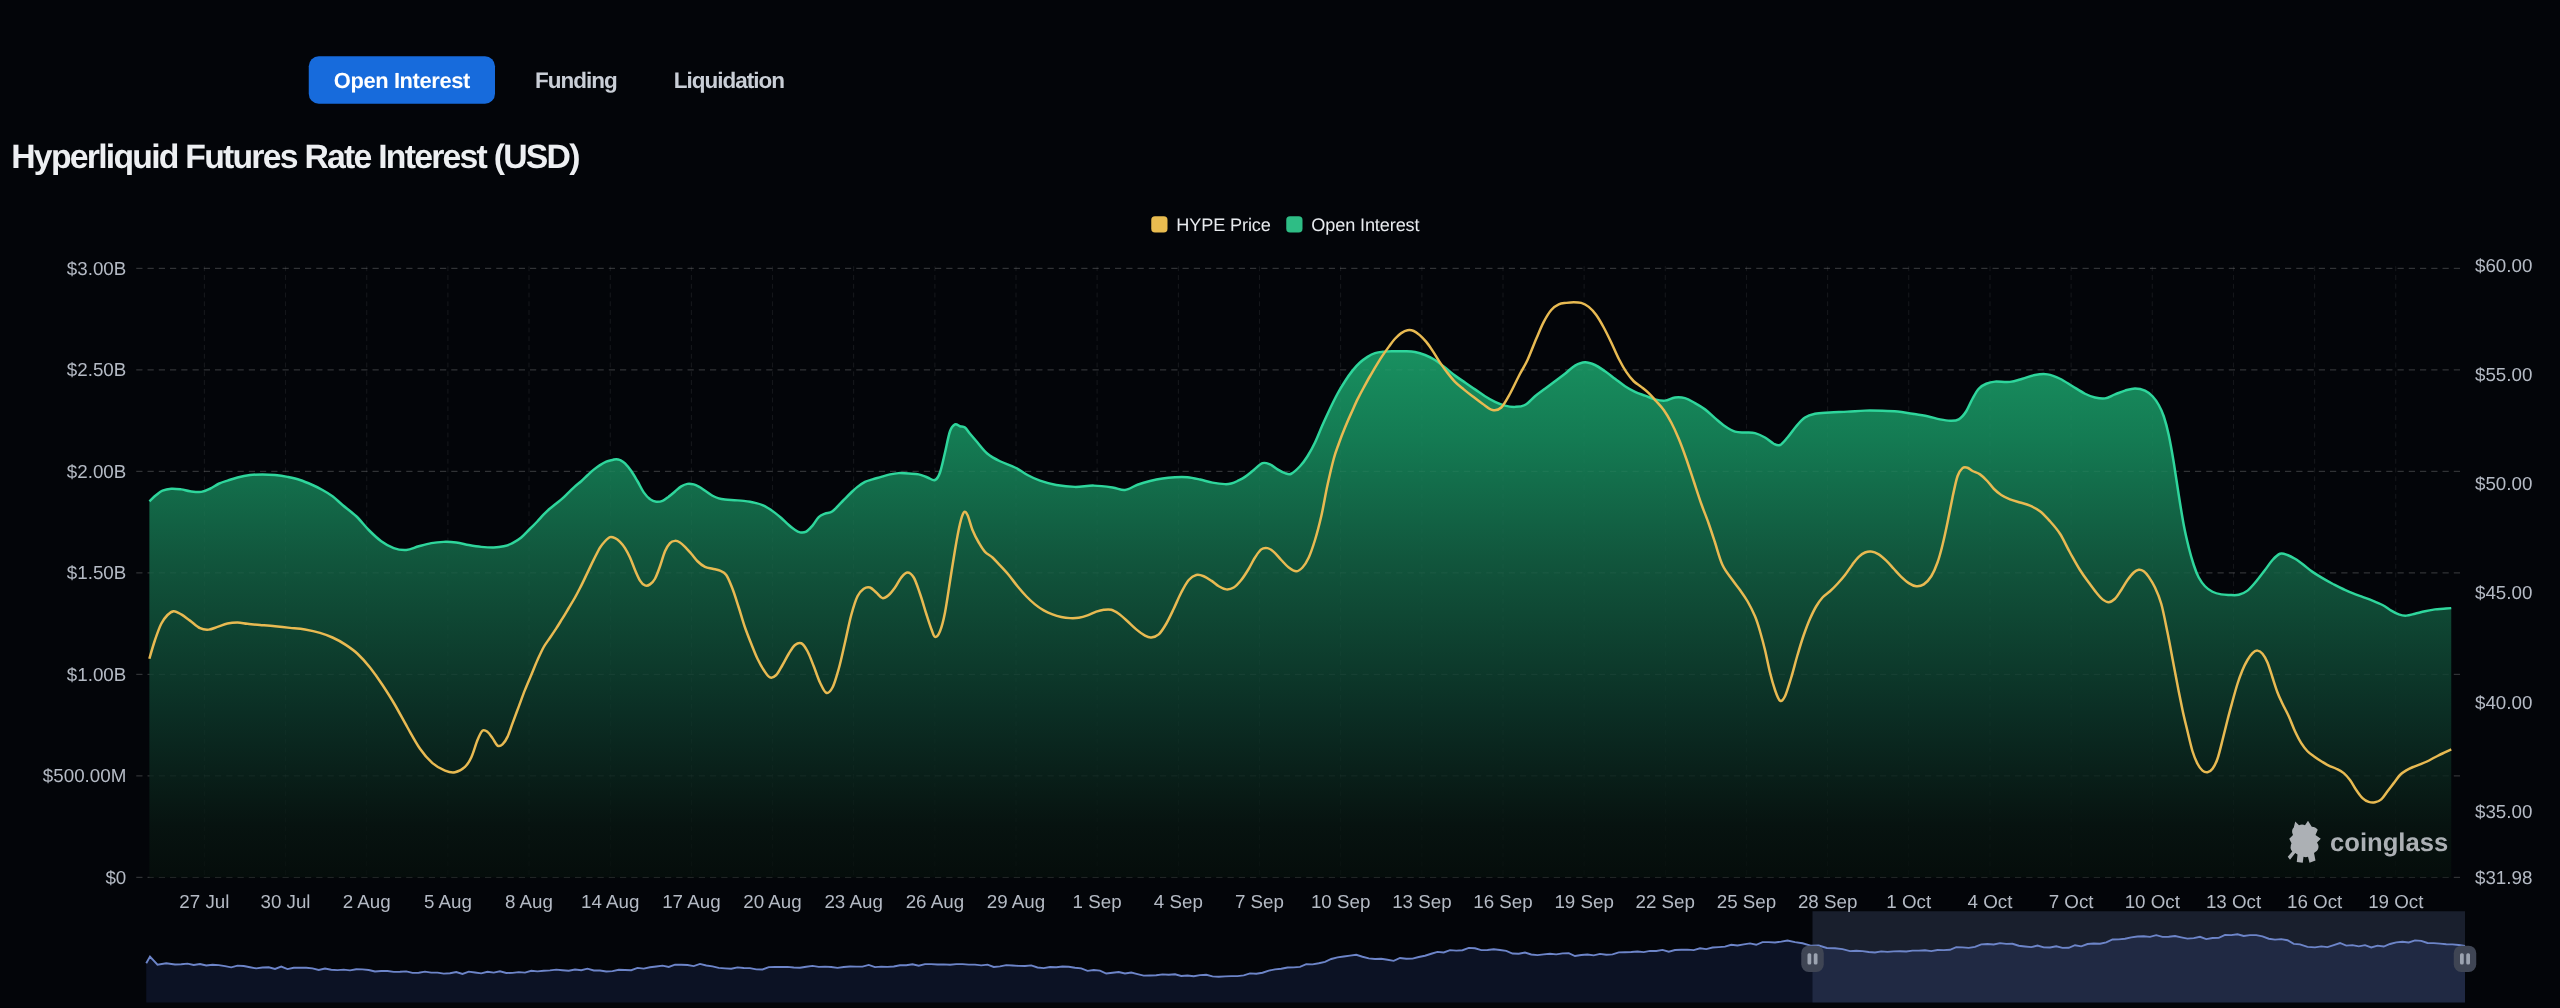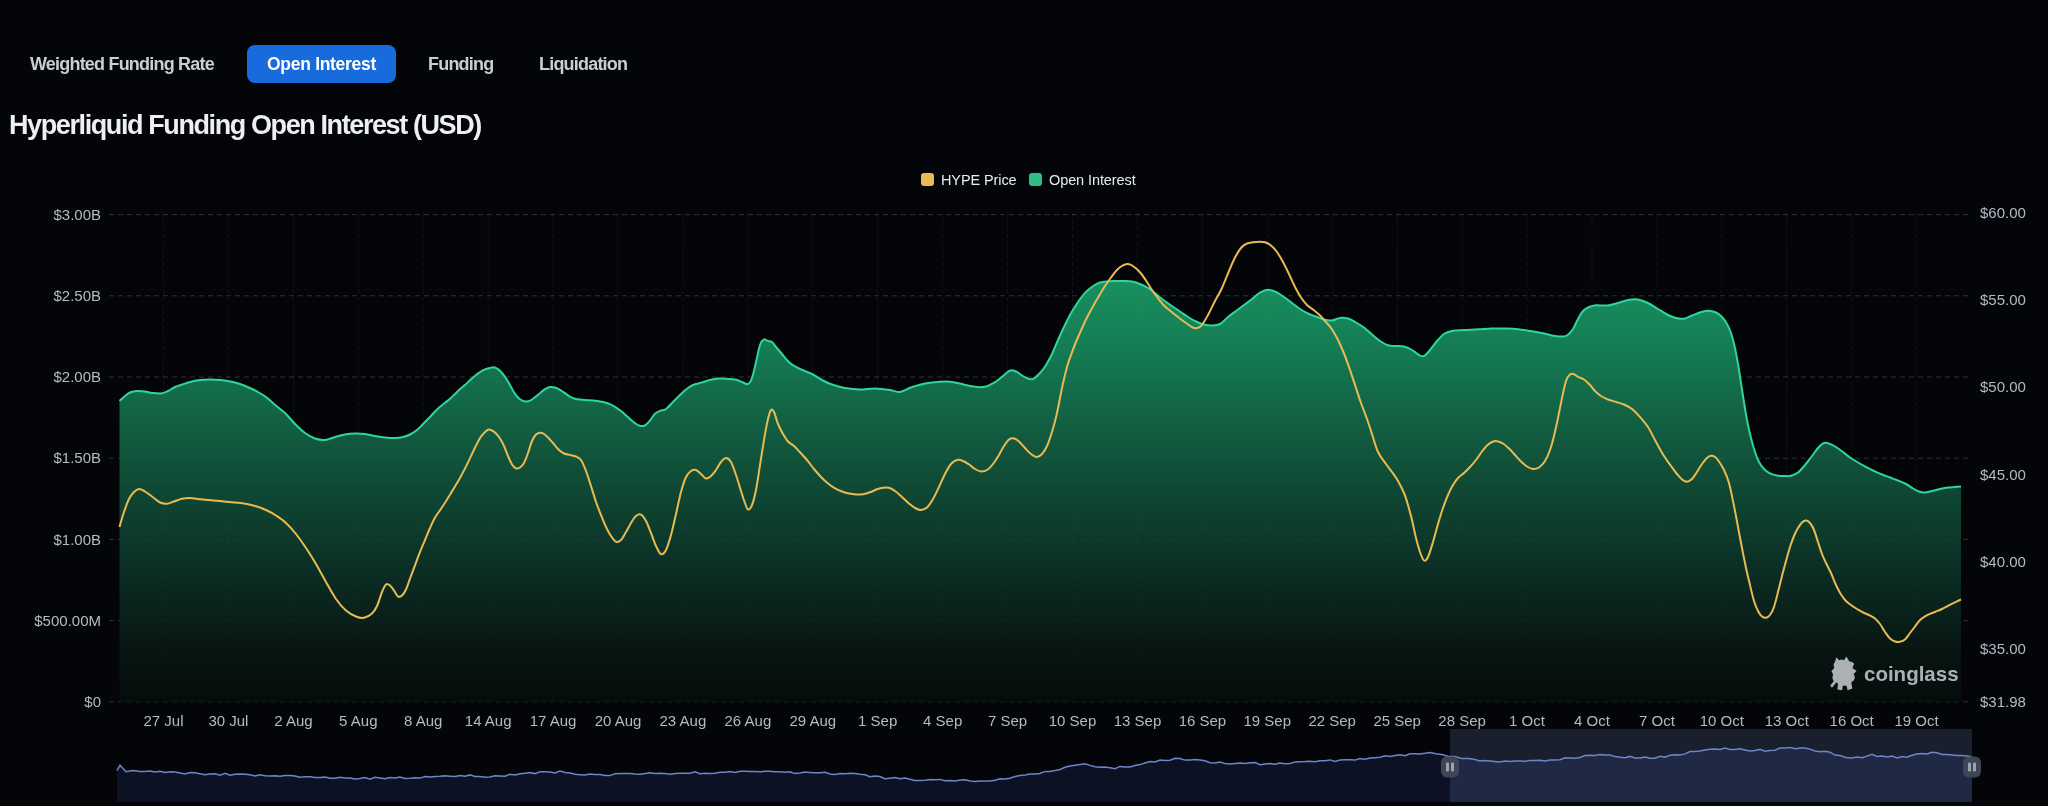--- a/index.html
+++ b/index.html
@@ -7,26 +7,25 @@
 .tab{position:absolute;top:0;height:38px;line-height:38px;font-size:18px;letter-spacing:-0.8px;font-weight:bold;color:#c9ced6;}
 .pill{position:absolute;left:247px;top:0;width:149px;height:38px;border-radius:8px;background:#176bdc;color:#fff;
 font-size:17.5px;letter-spacing:-0.3px;font-weight:bold;text-align:center;line-height:38px;}
 .title{position:absolute;left:9px;top:110px;font-size:27px;letter-spacing:-1.4px;font-weight:bold;color:#edeff2;}
 .legend{position:absolute;top:172px;left:0;width:100%;height:20px;text-align:center;}
 .litem{position:absolute;top:0;height:20px;font-size:14.5px;letter-spacing:-0.1px;color:#e8ebef;}
 .sw{display:inline-block;width:13px;height:13px;border-radius:3px;margin-right:7px;position:relative;top:1px;}
 </style></head>
 <body>
 <div class="tabs">
-  <div class="tab" style="left:30px;">Weighted Funding Rate</div>
   <div class="pill">Open Interest</div>
   <div class="tab" style="left:428px;">Funding</div>
   <div class="tab" style="left:539px;text-align:center;">Liquidation</div>
 </div>
-<div class="title">Hyperliquid Funding Open Interest (USD)</div>
+<div class="title">Hyperliquid Futures Rate Interest (USD)</div>
 <div class="legend">
   <div class="litem" style="left:921px;"><span class="sw" style="background:#e9bc50;"></span>HYPE Price</div>
   <div class="litem" style="left:1029px;"><span class="sw" style="background:#2ebd85;"></span>Open Interest</div>
 </div>
 <svg width="2048" height="806" viewBox="0 0 2048 806" xmlns="http://www.w3.org/2000/svg" style="position:absolute;left:0;top:0">
 <defs>
 <linearGradient id="gfill" x1="0" y1="213" x2="0" y2="702" gradientUnits="userSpaceOnUse">
         <stop offset="0" stop-color="#1fa36e"></stop>
         <stop offset="0.18" stop-color="#178a5c"></stop>
         <stop offset="0.28" stop-color="#147b53"></stop>

